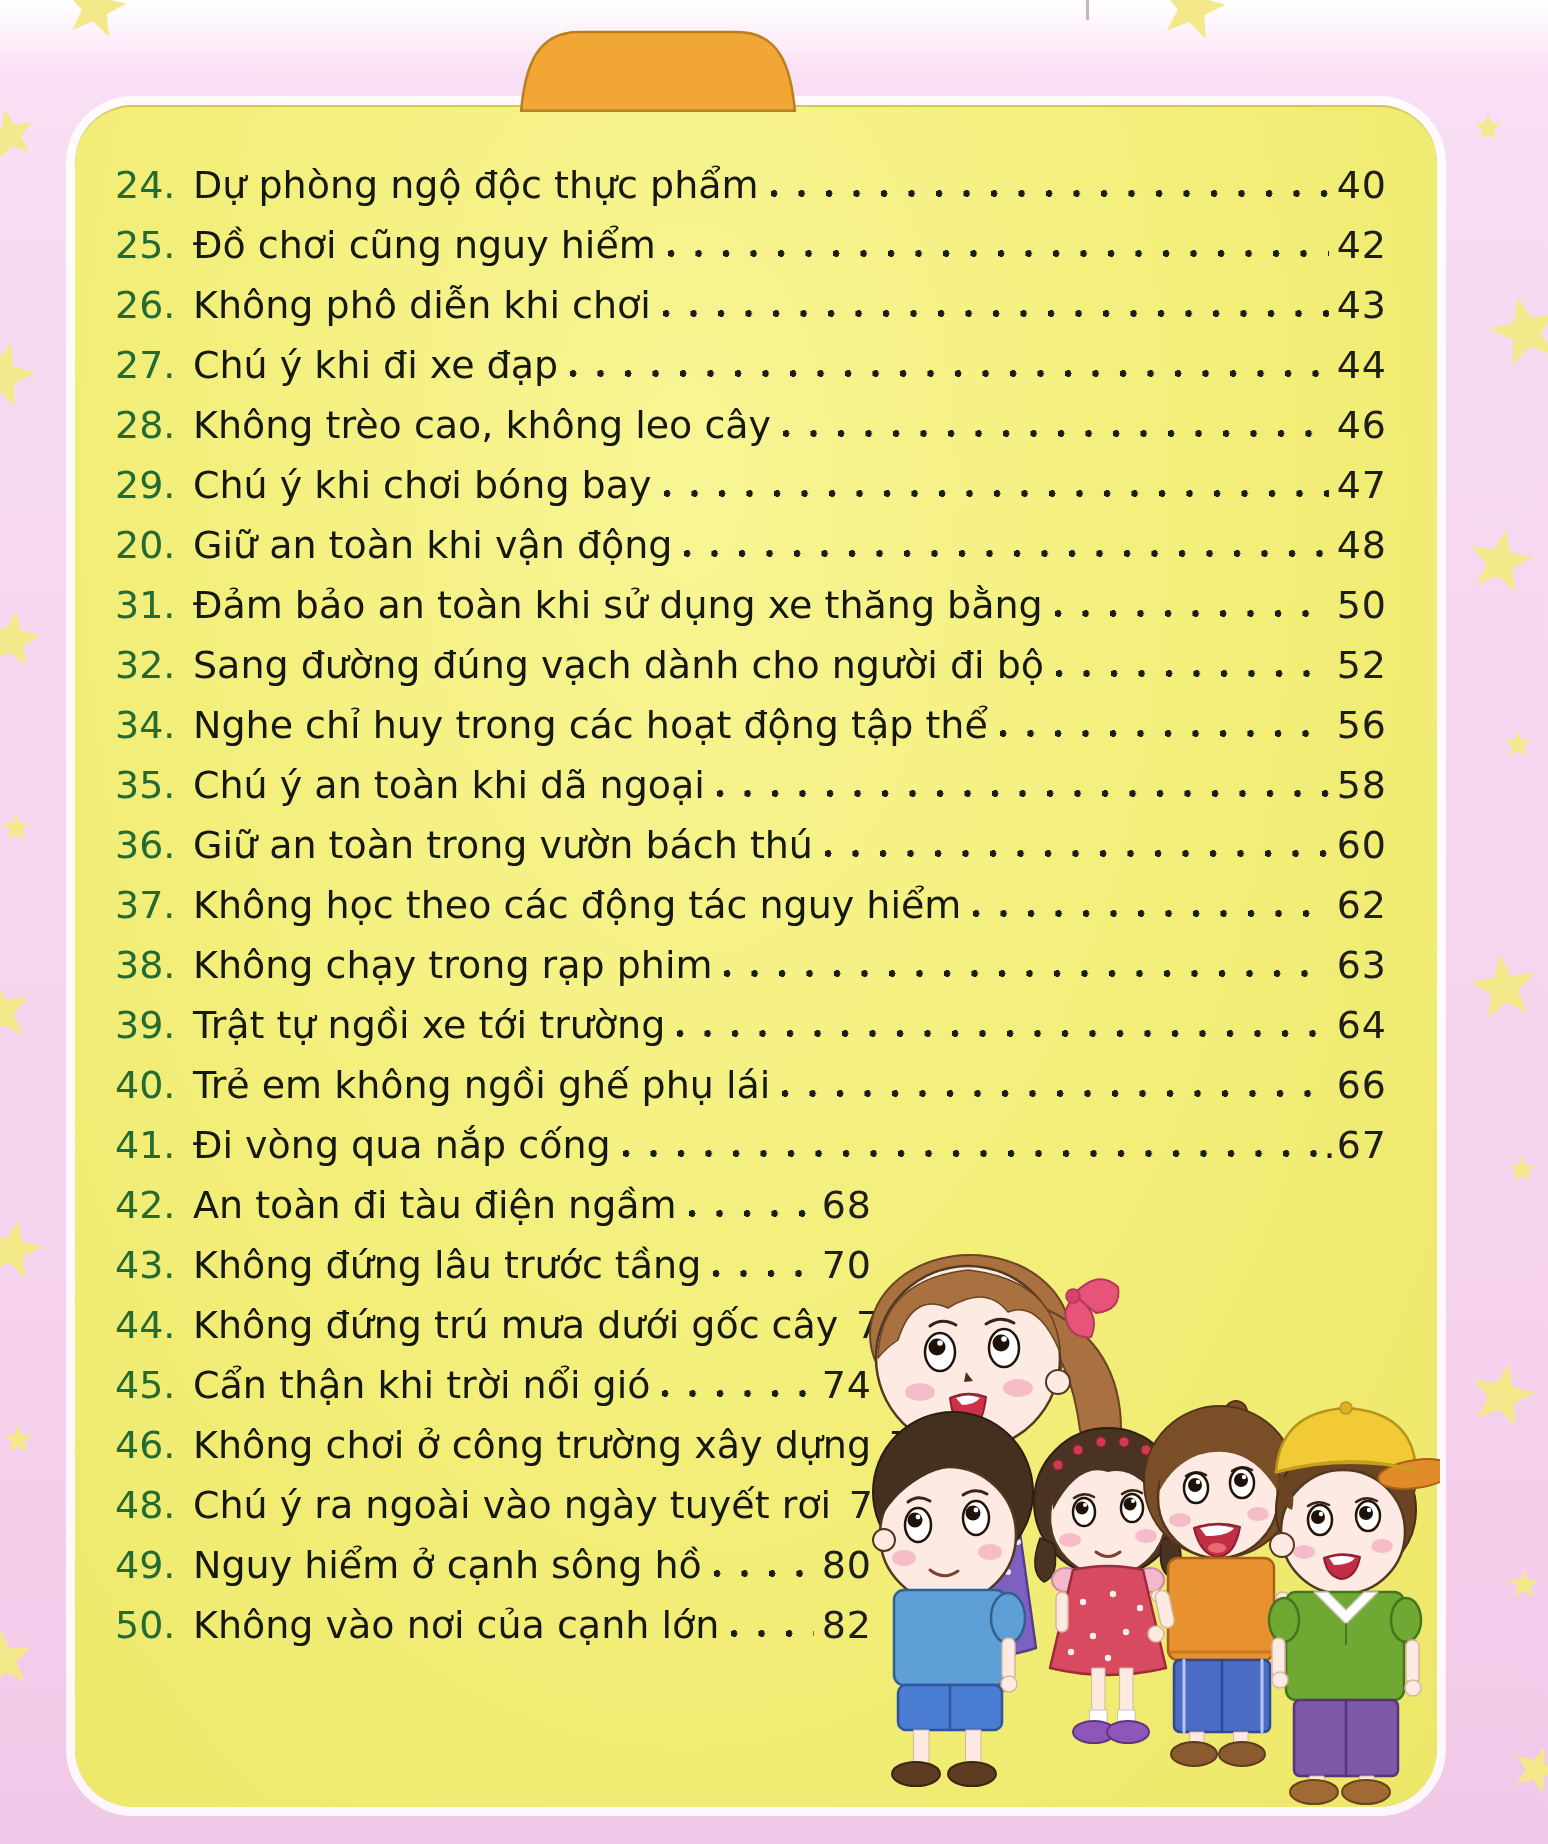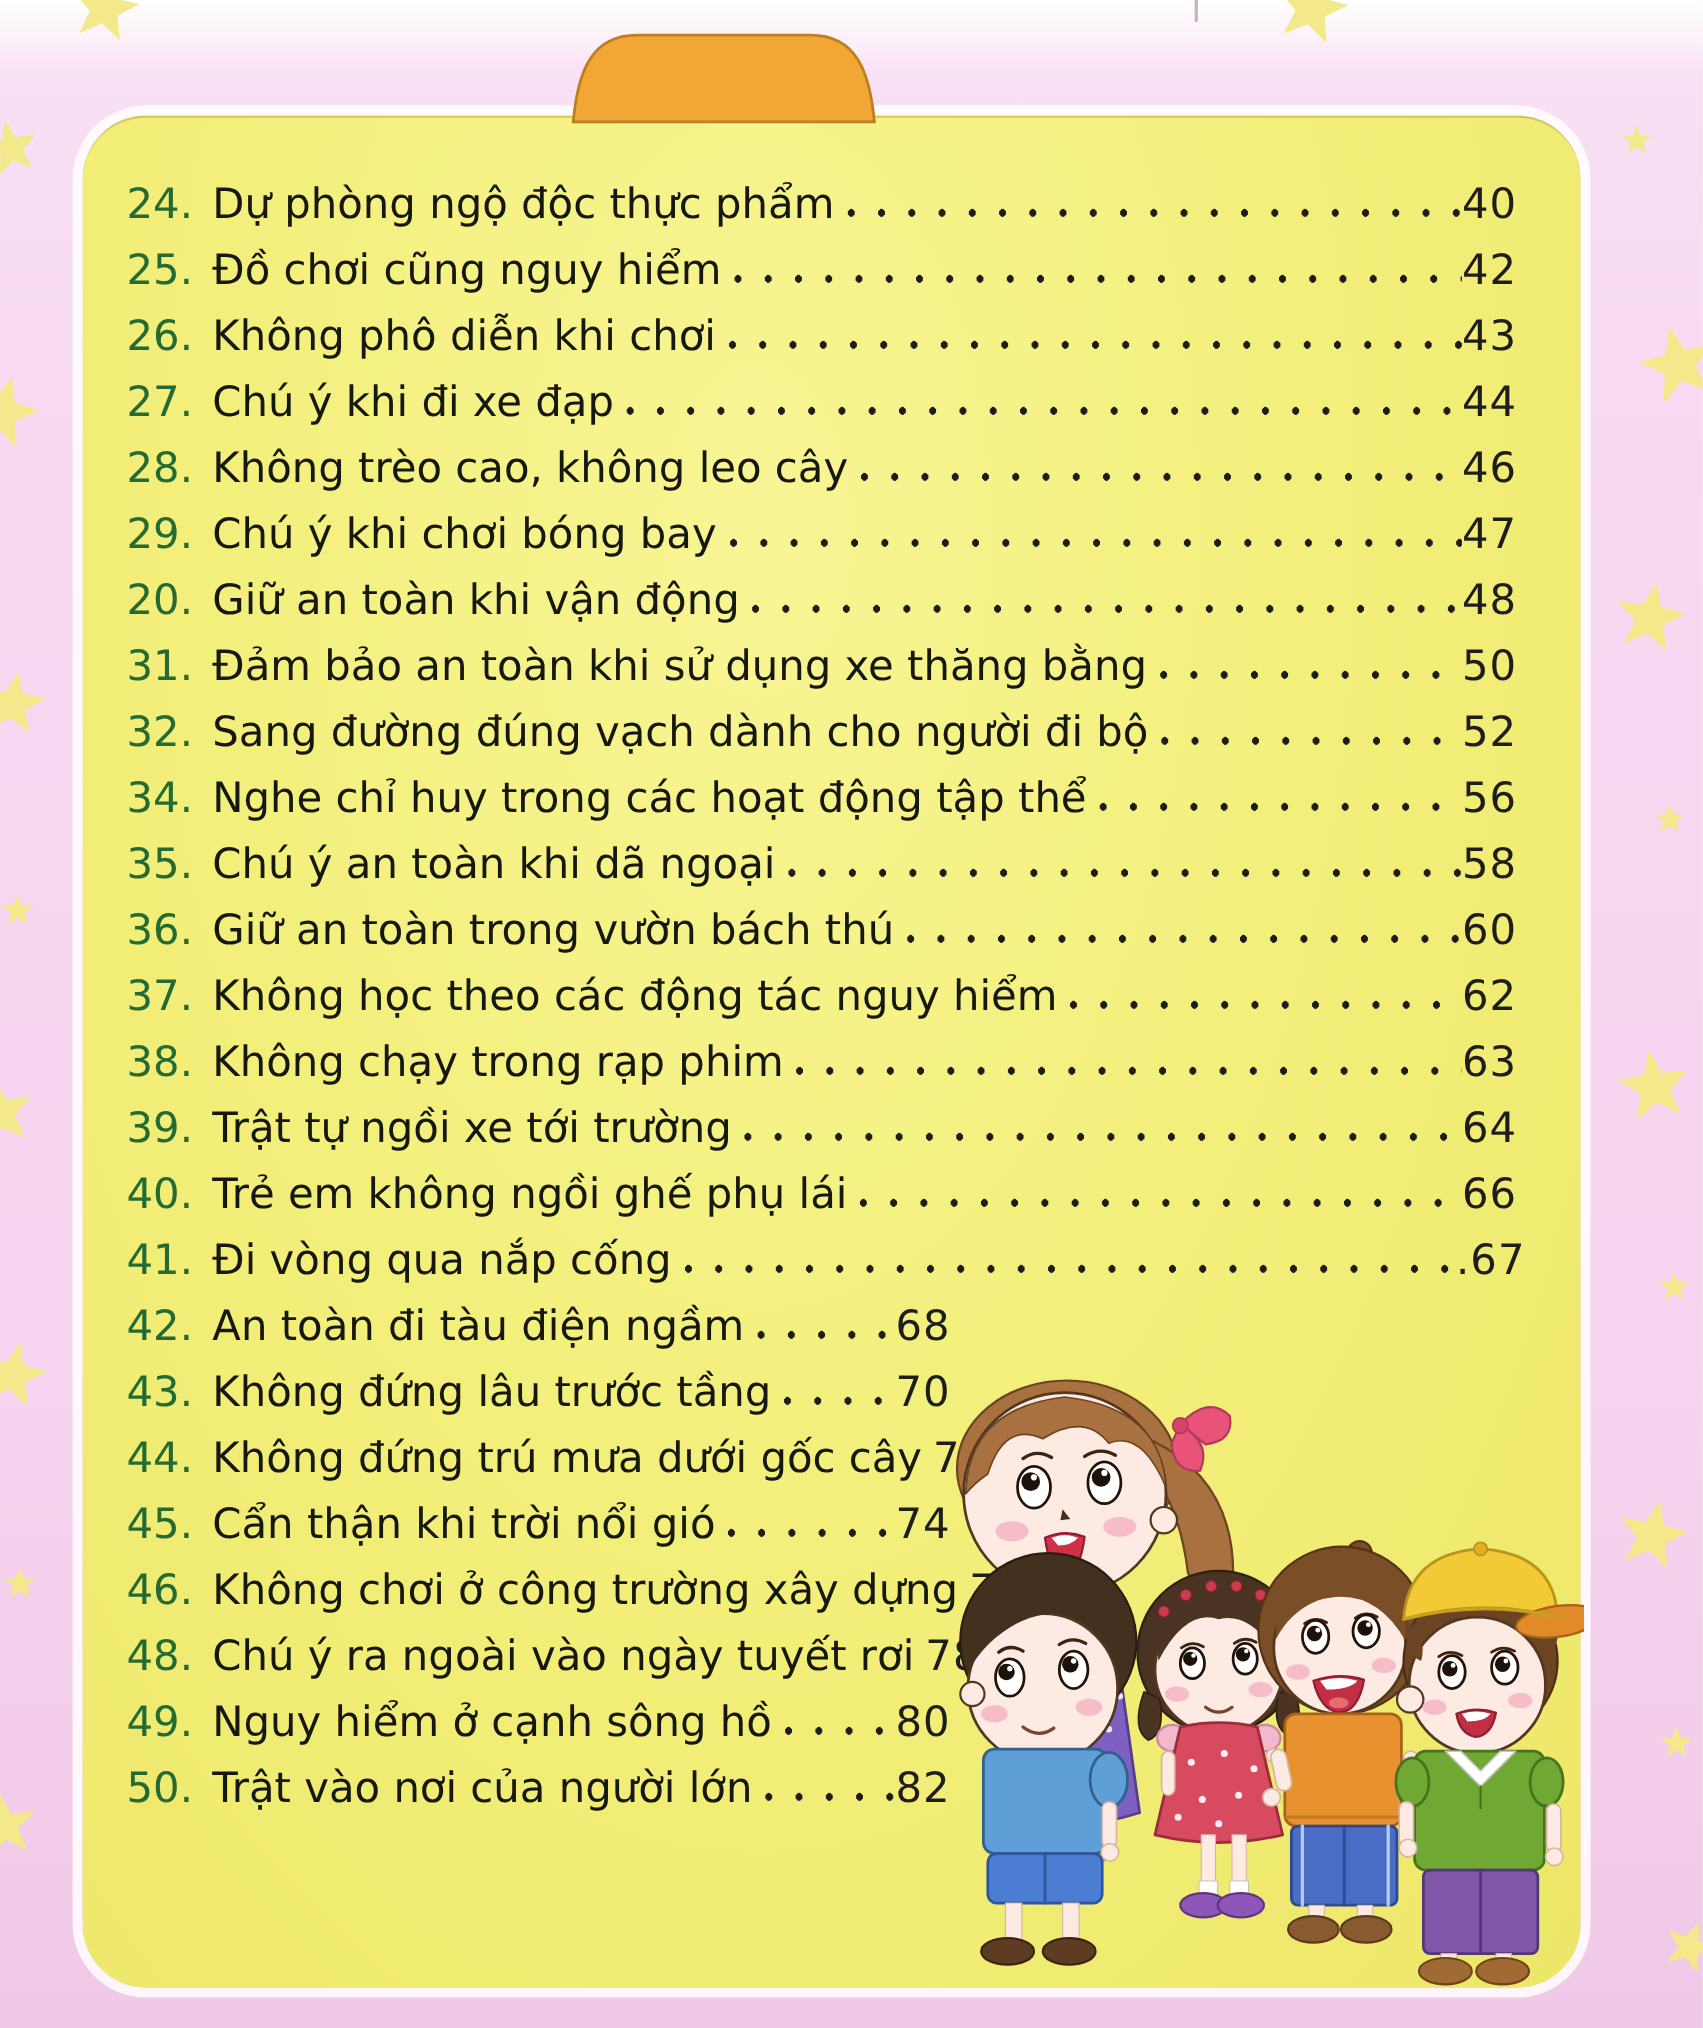--- a/index.html
+++ b/index.html
@@ -19,21 +19,21 @@
     border-top:2px solid rgba(150,118,40,0.30);
   }
   .toc{padding:48px 50px 0 40px;}
   .row{display:flex;align-items:center;height:60px;font-size:38px;color:#15180e;white-space:nowrap;}
   .row .num{color:#236b33;width:78px;flex:none;}
   .row .title{padding-right:10px;}
   .row .leader{
     flex:1;height:9px;margin-top:16px;
     background:radial-gradient(circle 3.4px at 5px 4.5px,#1c1c18 98%,rgba(0,0,0,0) 100%) left center/27.5px 9px repeat-x;
   }
-  .row .pg{flex:none;min-width:58px;letter-spacing:1px;color:#1d1d1a;}
+  .row .pg{flex:none;min-width:58px;text-align:right;letter-spacing:1px;color:#1d1d1a;}
   .row.short{width:757px;}
   .kids{position:absolute;left:793px;top:1133px;width:572px;height:567px;}
 </style>
 </head>
 <body>
 
 <svg class="star-layer" viewBox="0 0 1548 1844">
   <defs>
     <polygon id="star" points="0,-10 2.47,-3.4 9.51,-3.09 3.99,1.3 5.88,8.09 0,4.2 -5.88,8.09 -3.99,1.3 -9.51,-3.09 -2.47,-3.4"></polygon>
   </defs>
@@ -208,21 +208,21 @@
         <span class="pg">78</span>
       </div>
       <div class="row short">
         <span class="num">49.</span>
         <span class="title">Nguy hiểm ở cạnh sông hồ</span>
         <span class="leader"></span>
         <span class="pg">80</span>
       </div>
       <div class="row short">
         <span class="num">50.</span>
-        <span class="title">Trật vào nơi của người lớn</span>
+        <span class="title">Không vào nơi của cạnh lớn</span>
         <span class="leader"></span>
         <span class="pg">82</span>
       </div>
     </div>
 
   <svg class="kids" viewBox="0 0 572 567">
     <g stroke-linejoin="round" stroke-linecap="round">
 
       <g>
         <ellipse cx="102" cy="95" rx="100" ry="80" fill="#a9713f" stroke="#6b4423" stroke-width="2"></ellipse>

